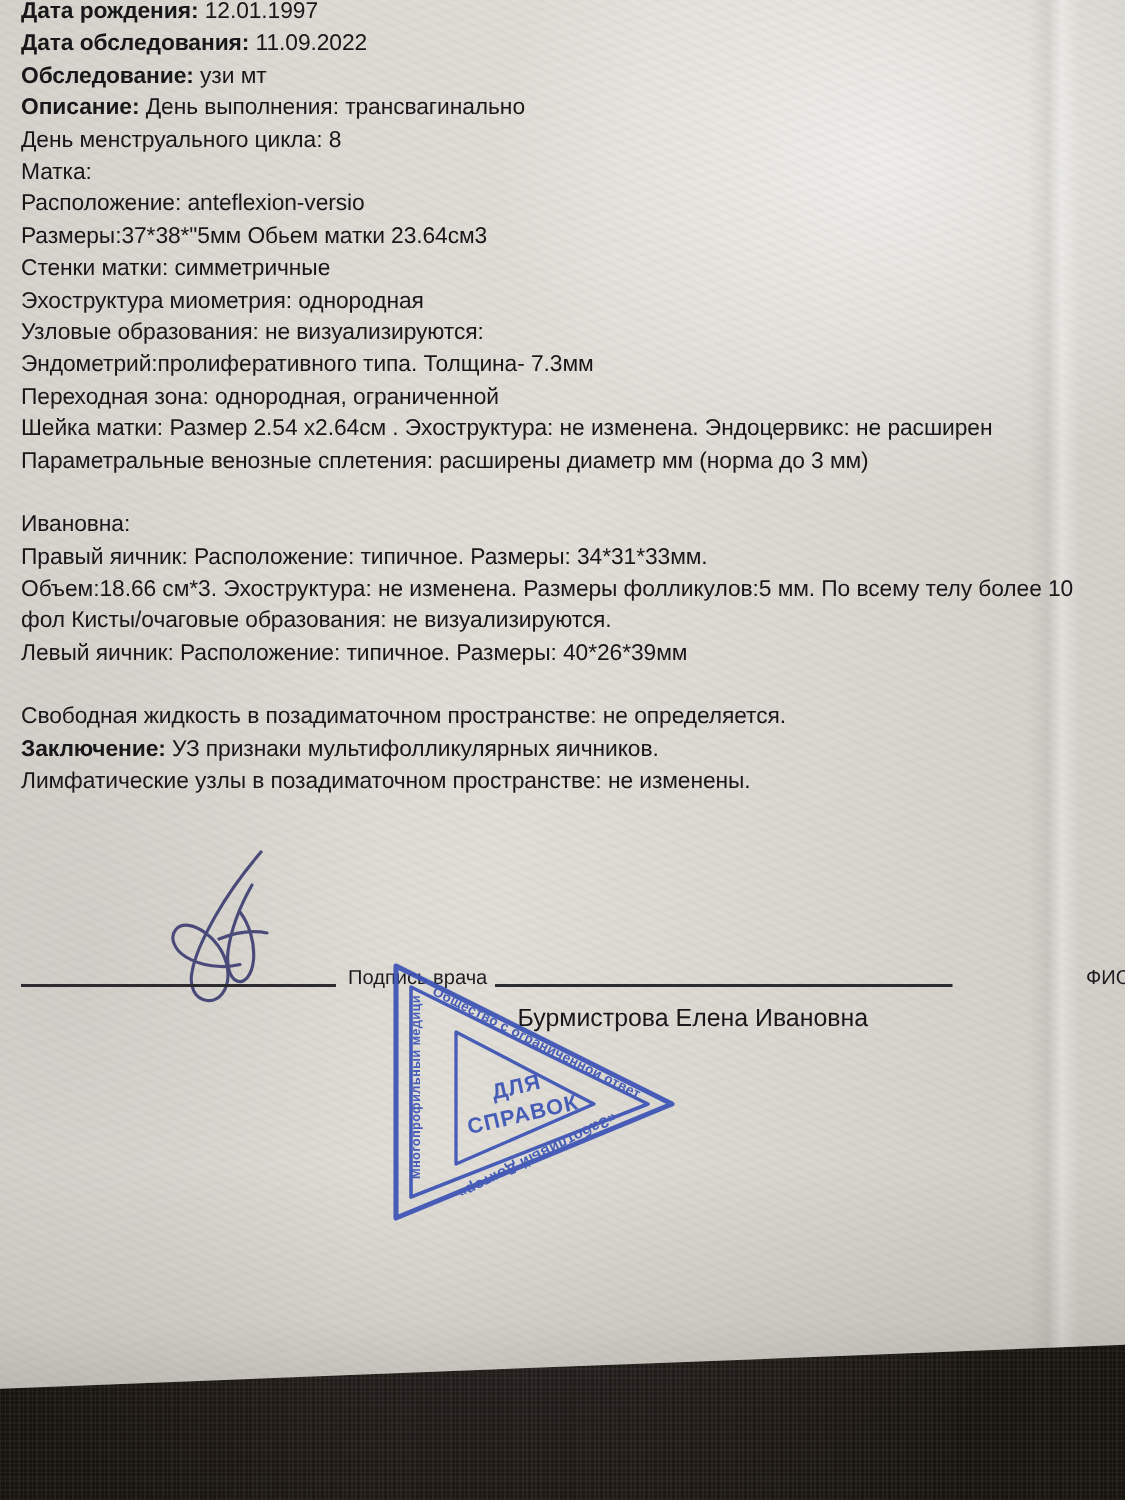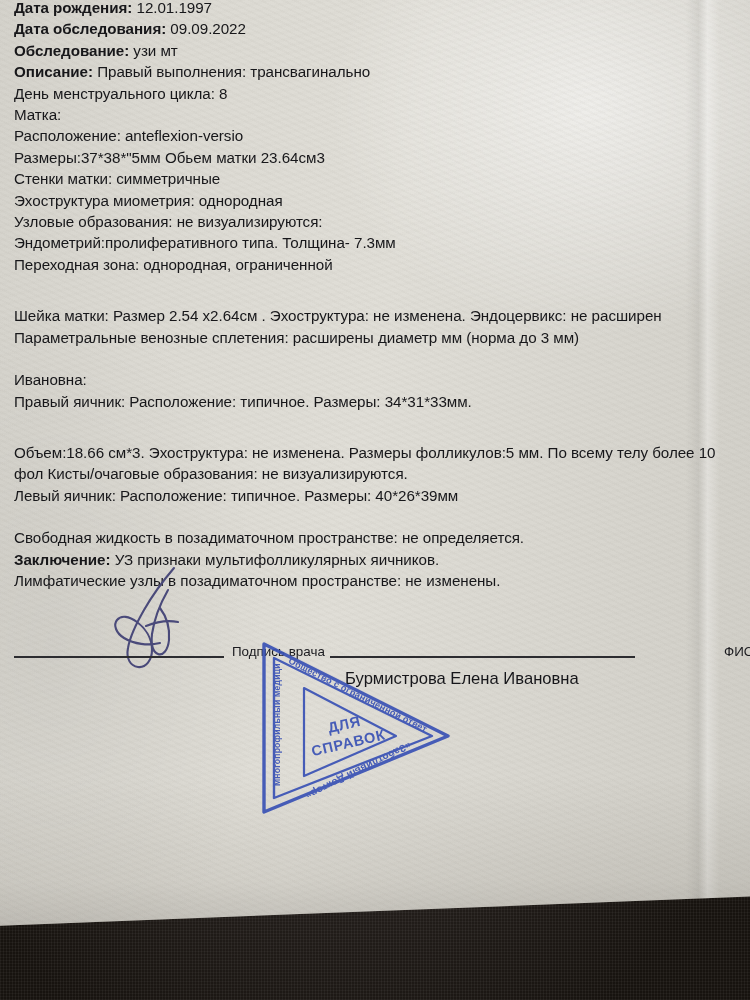--- a/index.html
+++ b/index.html
@@ -63,21 +63,21 @@
     position: absolute;
     left: 14px;
     top: -3px;
     width: 710px;
     color: #17171a;
     font-size: 15.2px;
     line-height: 21.4px;
     letter-spacing: -0.05px;
   }
   .line { white-space: pre-wrap; }
-  .line.wrap { white-space: normal; margin-top: 30px; }
+  .line.wrap { white-space: normal; }
   .lbl { font-weight: bold; }
   .gap { height: 21px; }
 
   
   .sig-block {
     position: absolute;
     left: 0;
     top: 628px;
     width: 750px;
     height: 40px;
@@ -144,23 +144,23 @@
   <div class="surface"></div>
 
   <div class="sheet">
     <div class="grain"></div>
     <div class="shade-bottom"></div>
   </div>
 
   <div class="body-text">
 
     <div class="line"><span class="lbl">Дата рождения:</span><span> 12.01.1997</span></div>
-    <div class="line"><span class="lbl">Дата обследования:</span><span> 09.09.2022</span></div>
+    <div class="line"><span class="lbl">Дата обследования:</span><span> 11.09.2022</span></div>
     <div class="line"><span class="lbl">Обследование:</span><span> узи мт</span></div>
-    <div class="line"><span class="lbl">Описание:</span><span> Правый выполнения: трансвагинально</span></div>
+    <div class="line"><span class="lbl">Описание:</span><span> День выполнения: трансвагинально</span></div>
     <div class="line">День менструального цикла: 8</div>
 
     <div class="line">Матка:</div>
     <div class="line">Расположение: anteflexion-versio</div>
     <div class="line">Размеры:37*38*"5мм Обьем матки 23.64см3</div>
     <div class="line">Стенки матки: симметричные</div>
     <div class="line">Эхоструктура миометрия: однородная</div>
     <div class="line">Узловые образования: не визуализируются:</div>
     <div class="line">Эндометрий:пролиферативного типа. Толщина- 7.3мм</div>
     <div class="line">Переходная зона: однородная, ограниченной</div>

